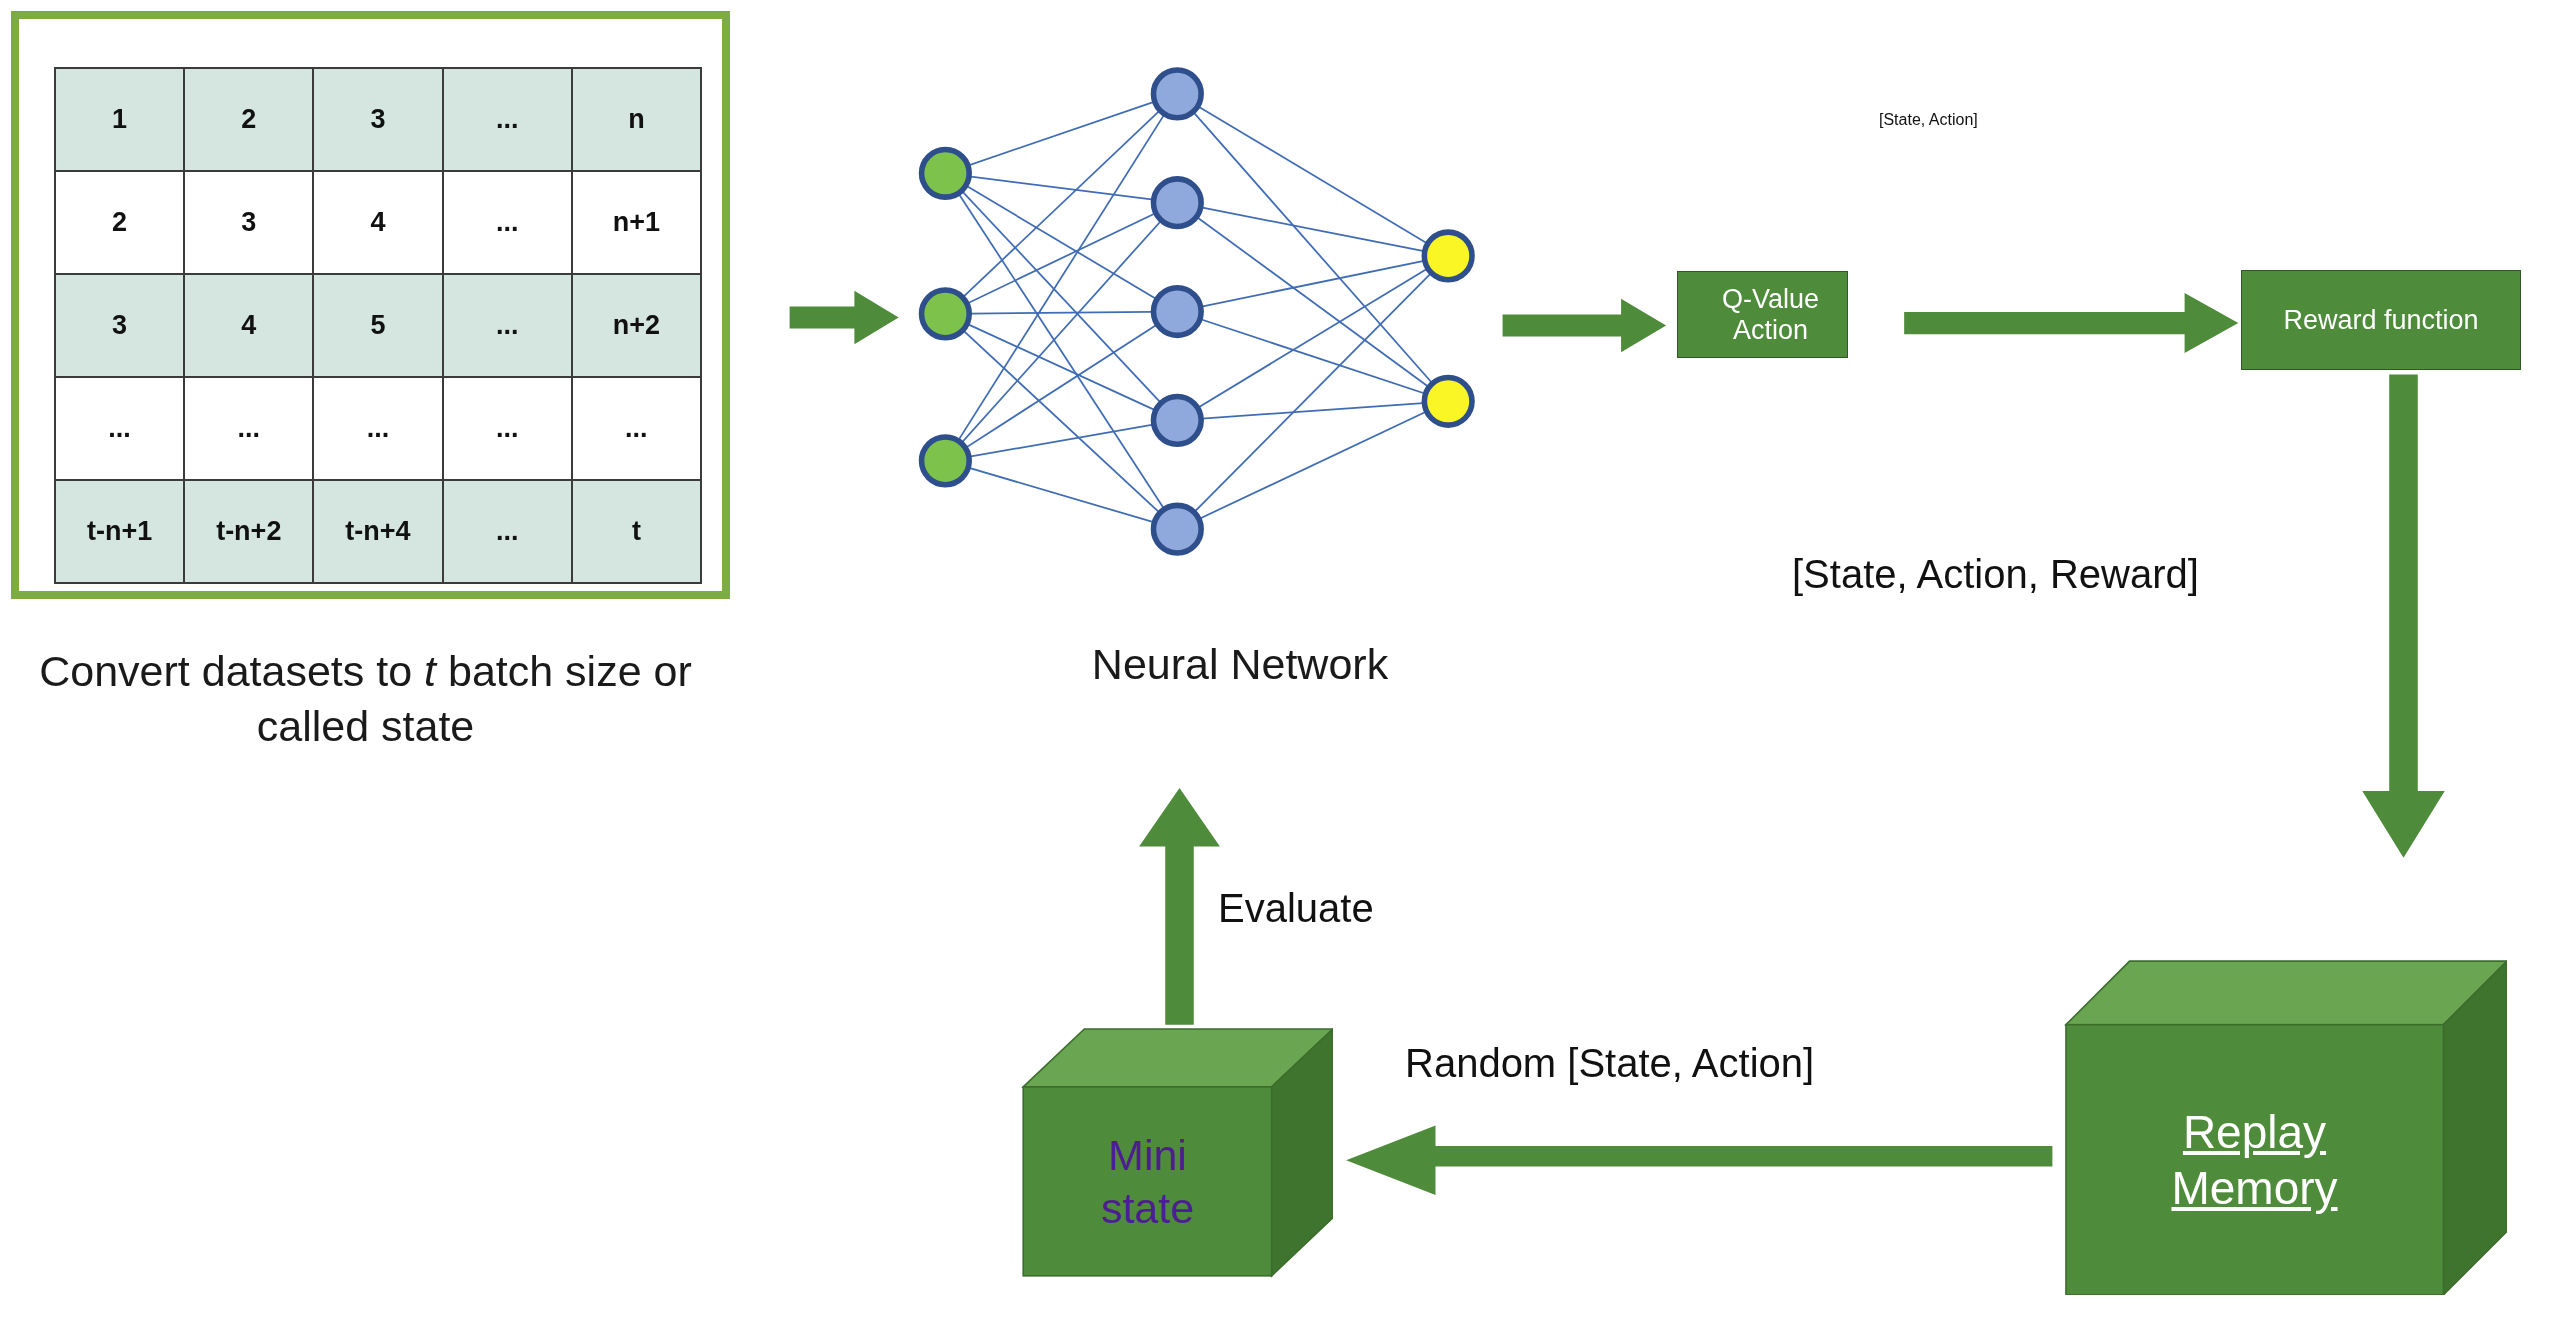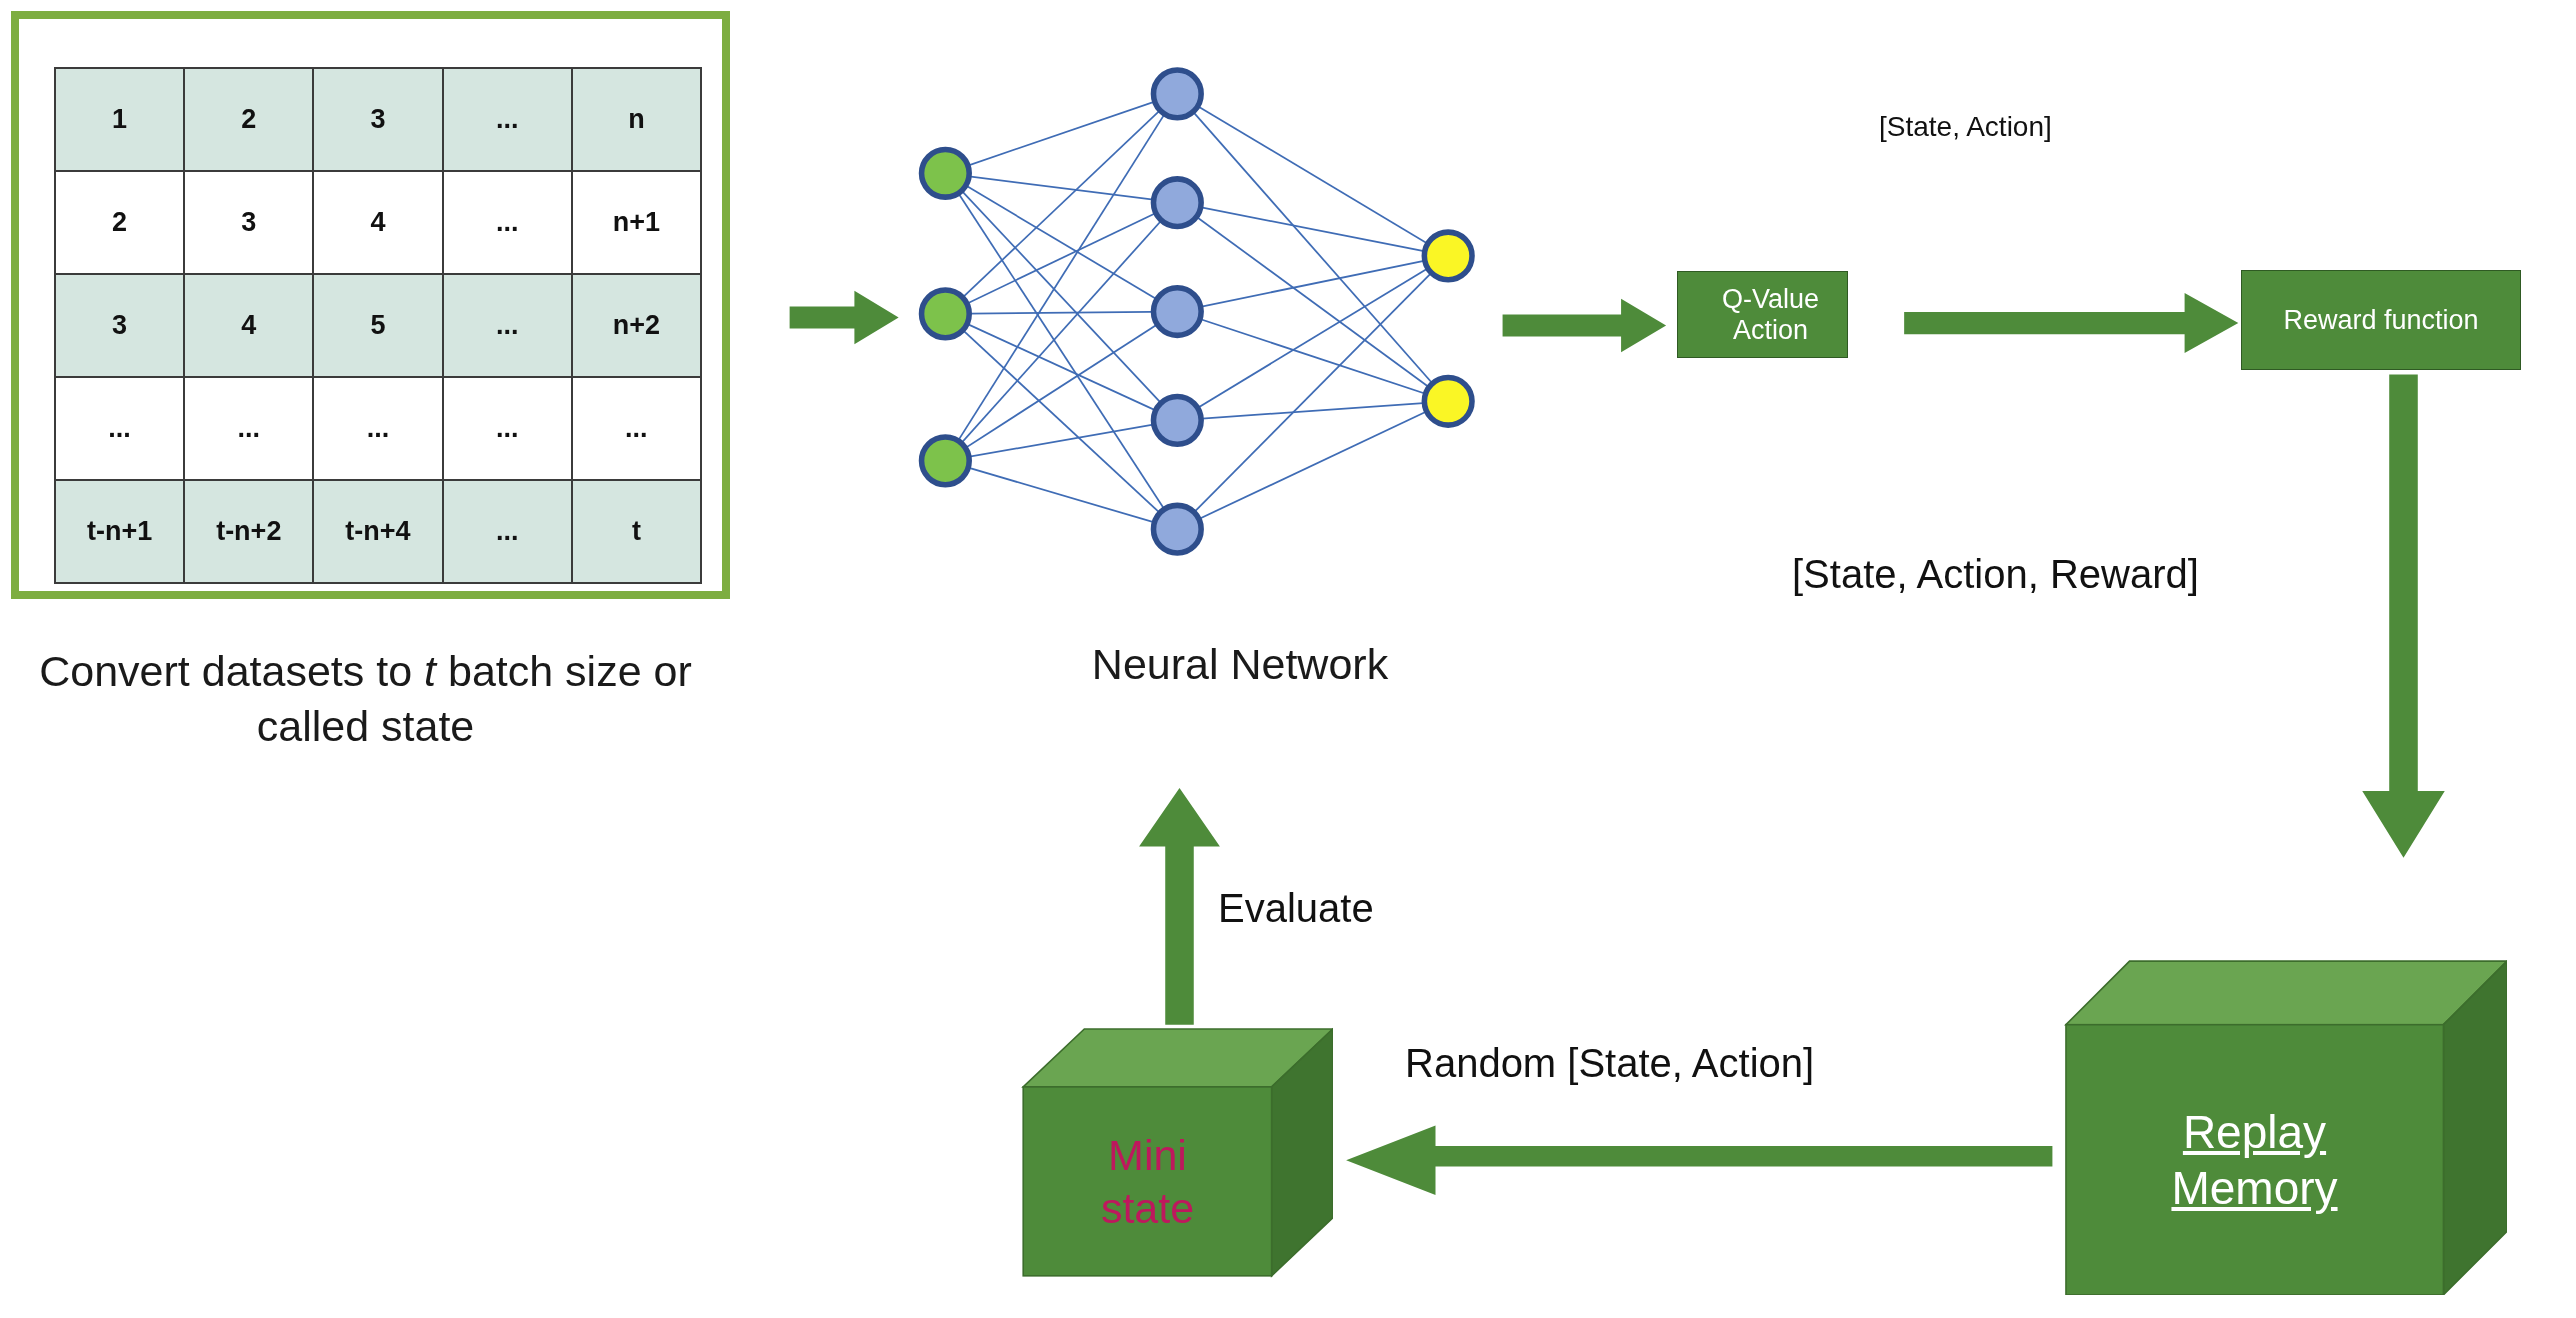--- a/index.html
+++ b/index.html
@@ -31,21 +31,21 @@
       color:#ffffff;display:flex;align-items:center;justify-content:center;
       text-align:center;box-sizing:border-box;}
   #qvalue-box{left:1677px;top:271px;width:171px;height:87px;font-size:27px;padding-left:16px;}
   #reward-box{left:2241px;top:270px;width:280px;height:100px;font-size:27px;}
 
   
   .cube{position:absolute;}
 
   
   .edge-label{position:absolute;color:#111;white-space:nowrap;}
-  #lbl-state-action{left:1879px;top:111px;font-size:28px;}
+  #lbl-state-action{left:1879px;top:111px;font-size:16px;}
   #lbl-state-action-reward{left:1792px;top:552px;font-size:40px;}
   #lbl-random{left:1405px;top:1041px;font-size:40px;}
   #lbl-evaluate{left:1218px;top:886px;font-size:40px;}
 
   .arrow-svg{position:absolute;}
 </style>
 </head>
 <body>
 
 <div id="stage">
@@ -192,21 +192,21 @@
   </svg>
 
   <div class="cube" style="left:1019px;top:1025px;width:314px;height:254px;">
     <svg width="314" height="254" style="position:absolute;left:0;top:0;" viewBox="0 0 395 320">
       <polygon points="5,78 82,5 395,5 318,78" fill="#6aa551" stroke="#3c6d2c" stroke-width="2"></polygon>
       <polygon points="318,78 395,5 395,243 318,316" fill="#3f742f" stroke="#3c6d2c" stroke-width="2"></polygon>
       <rect x="5" y="78" width="313" height="238" fill="#4E8B3A" stroke="#3c6d2c" stroke-width="2"></rect>
     </svg>
     <div style="position:absolute;left:4px;top:62px;width:249px;height:189px;display:flex;
                 flex-direction:column;align-items:center;justify-content:center;
-                color:#be185d;font-size:43px;line-height:1.22;">
+                color:#4c1d95;font-size:43px;line-height:1.22;">
       <span>Mini</span>
       <span>state</span>
     </div>
   </div>
 
   <svg class="arrow-svg" style="left:1128px;top:783px;" width="103" height="246" viewBox="0 0 130 310">
     <path d="M 47 80 L 14 80 L 65 6 L 116 80 L 83 80 L 83 305 L 47 305 Z" fill="#4E8B3A"></path>
   </svg>
 
   <div class="edge-label" id="lbl-evaluate">Evaluate</div>

